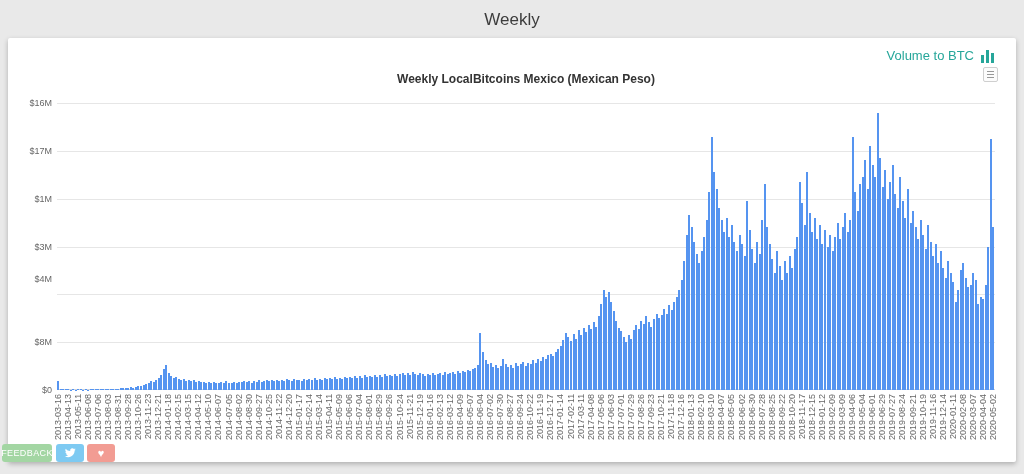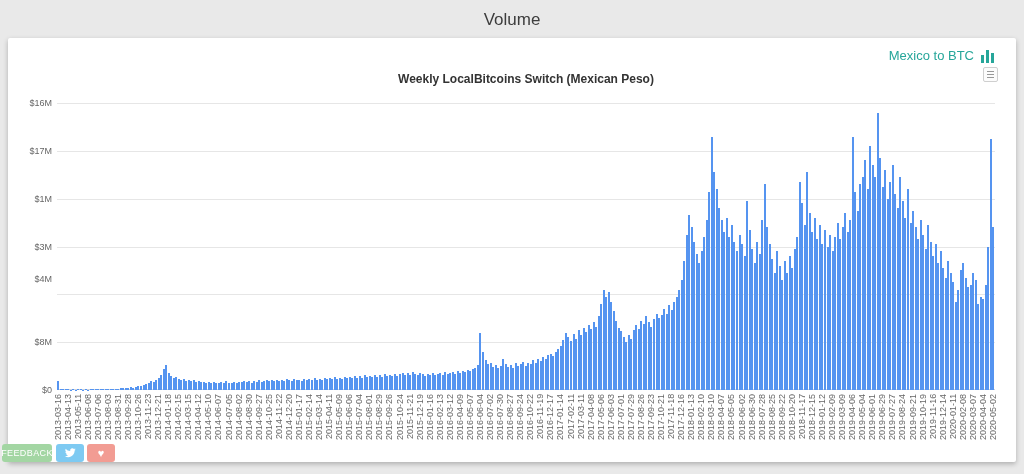--- a/index.html
+++ b/index.html
@@ -64,39 +64,39 @@
   .feedback-btn { left:2px; top:444px; width:50px; height:18px; background:#a3d6a3;
     font-size:9px; letter-spacing:0.4px; font-family:"Liberation Sans", sans-serif; }
   .twitter-btn { left:56px; top:444px; width:28px; height:18px; background:#7ecaf2; }
   .heart-btn { left:87px; top:444px; width:28px; height:18px; background:#f29c93;
     font-size:11px; line-height:11px; }
 </style>
 </head>
 <body>
 
 <div class="page-header">
-  <h1 class="page-title">Volume</h1>
+  <h1 class="page-title">Weekly</h1>
 </div>
 
 <div class="card">
 
-  <a class="switch-link">Mexico to BTC</a>
+  <a class="switch-link">Volume to BTC</a>
   <span class="switch-icon">
     <i style="height:8px"></i>
       <i style="height:13px"></i>
       <i style="height:10px"></i>
   </span>
 
   <div class="export-btn">
     <i></i>
       <i></i>
       <i></i>
   </div>
 
-  <div class="chart-title">Weekly LocalBitcoins Switch (Mexican Peso)</div>
+  <div class="chart-title">Weekly LocalBitcoins Mexico (Mexican Peso)</div>
 
   <div class="plot">
     <div id="gridlines">
         <div class="gridline base" style="top: 286px;"></div>
         <div class="gridline" style="top: 239.167px;"></div>
         <div class="gridline" style="top: 191.333px;"></div>
         <div class="gridline" style="top: 143.5px;"></div>
         <div class="gridline" style="top: 95.6667px;"></div>
         <div class="gridline" style="top: 47.8333px;"></div>
         <div class="gridline" style="top: 0px;"></div>

